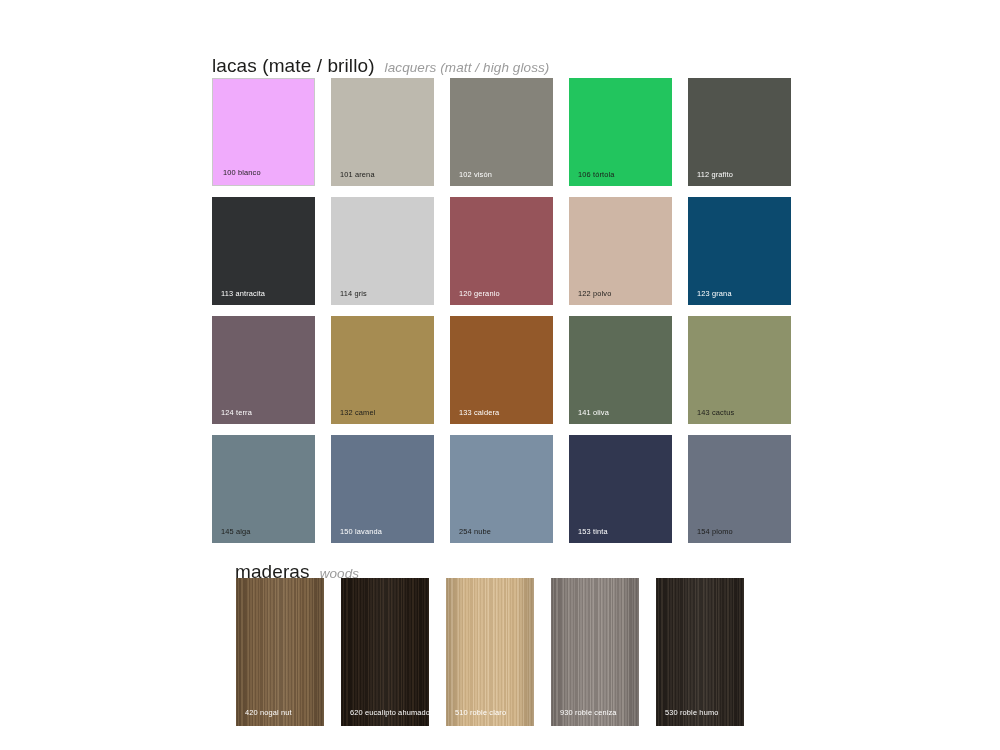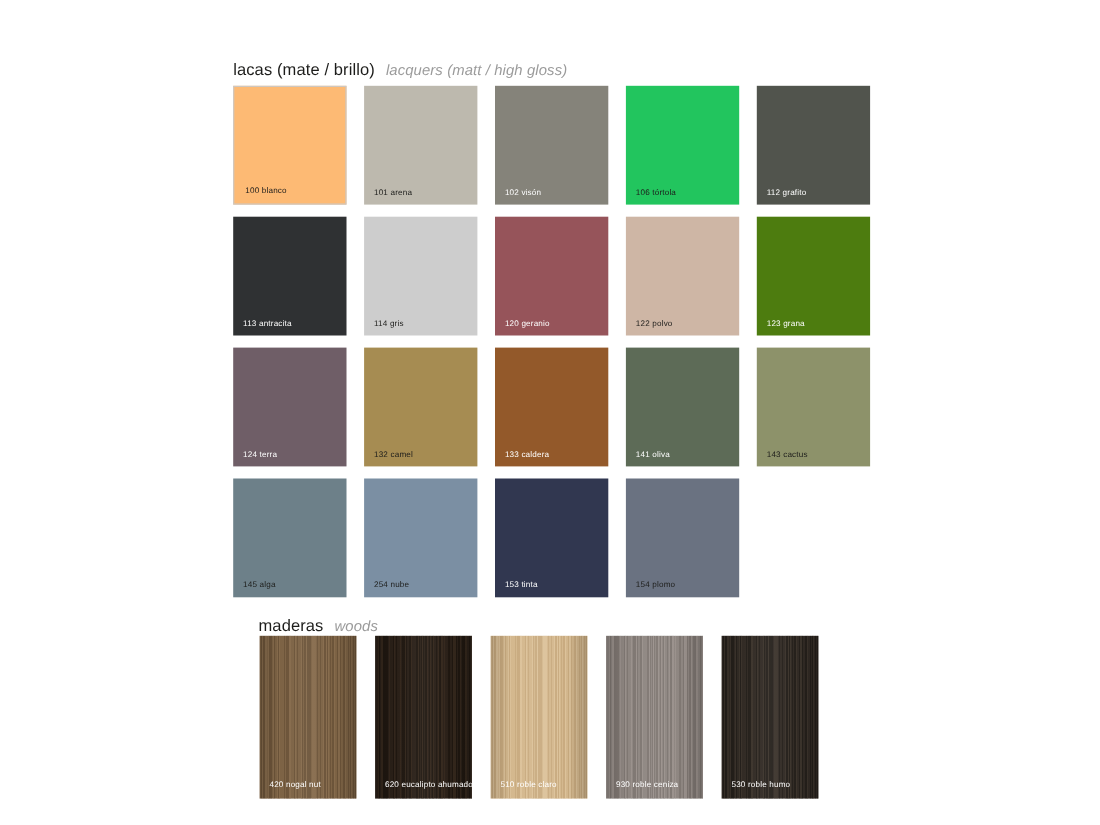--- a/index.html
+++ b/index.html
@@ -22,21 +22,21 @@
     height: 750px;
   }
 
   
   .section-head {
     position: absolute;
     white-space: nowrap;
     line-height: 1;
   }
   .head-es {
-    font-size: 15px;
+    font-size: 19px;
     color: #1d1d1b;
     letter-spacing: 0.1px;
   }
   .head-en {
     font-size: 13.5px;
     color: #9b9b9b;
     font-style: italic;
     letter-spacing: 0.1px;
     margin-left: 10px;
   }
@@ -119,21 +119,21 @@
 </head>
 <body>
 
 <div class="page">
 
   <div class="section-head" id="lacquers-head">
     <span class="head-es">lacas (mate / brillo)</span><span class="head-en">lacquers (matt / high gloss)</span>
   </div>
 
   <div id="lacquers-grid">
-      <div class="swatch bordered" style="background: #fdba74;">
+      <div class="swatch bordered" style="background: #f0abfc;">
         <span class="swatch-label dark">100 blanco</span>
       </div>
       <div class="swatch" style="background: rgb(189, 185, 174);">
         <span class="swatch-label dark">101 arena</span>
       </div>
       <div class="swatch" style="background: rgb(133, 131, 122);">
         <span class="swatch-label">102 visón</span>
       </div>
       <div class="swatch" style="background: #22c55e;">
         <span class="swatch-label dark">106 tórtola</span>
@@ -146,40 +146,43 @@
       </div>
       <div class="swatch" style="background: rgb(205, 205, 205);">
         <span class="swatch-label dark">114 gris</span>
       </div>
       <div class="swatch" style="background: rgb(150, 84, 90);">
         <span class="swatch-label">120 geranio</span>
       </div>
       <div class="swatch" style="background: rgb(206, 182, 165);">
         <span class="swatch-label dark">122 polvo</span>
       </div>
-      <div class="swatch" style="background: #4d7c0f;">
+      <div class="swatch" style="background: #0c4a6e;">
         <span class="swatch-label">123 grana</span>
       </div>
       <div class="swatch" style="background: rgb(111, 94, 103);">
         <span class="swatch-label">124 terra</span>
       </div>
       <div class="swatch" style="background: rgb(166, 140, 82);">
         <span class="swatch-label dark">132 camel</span>
       </div>
       <div class="swatch" style="background: rgb(147, 89, 42);">
         <span class="swatch-label">133 caldera</span>
       </div>
       <div class="swatch" style="background: rgb(93, 107, 87);">
         <span class="swatch-label">141 oliva</span>
       </div>
       <div class="swatch" style="background: rgb(141, 146, 106);">
         <span class="swatch-label dark">143 cactus</span>
       </div>
       <div class="swatch" style="background: rgb(109, 128, 137);">
         <span class="swatch-label dark">145 alga</span>
+      </div>
+      <div class="swatch" style="background: rgb(100, 116, 138);">
+        <span class="swatch-label">150 lavanda</span>
       </div>
       <div class="swatch" style="background: rgb(123, 143, 163);">
         <span class="swatch-label dark">254 nube</span>
       </div>
       <div class="swatch" style="background: rgb(49, 55, 80);">
         <span class="swatch-label">153 tinta</span>
       </div>
       <div class="swatch" style="background: rgb(106, 114, 129); padding-left: 24px;">
         <span class="swatch-label dark">154 plomo</span>
       </div>

